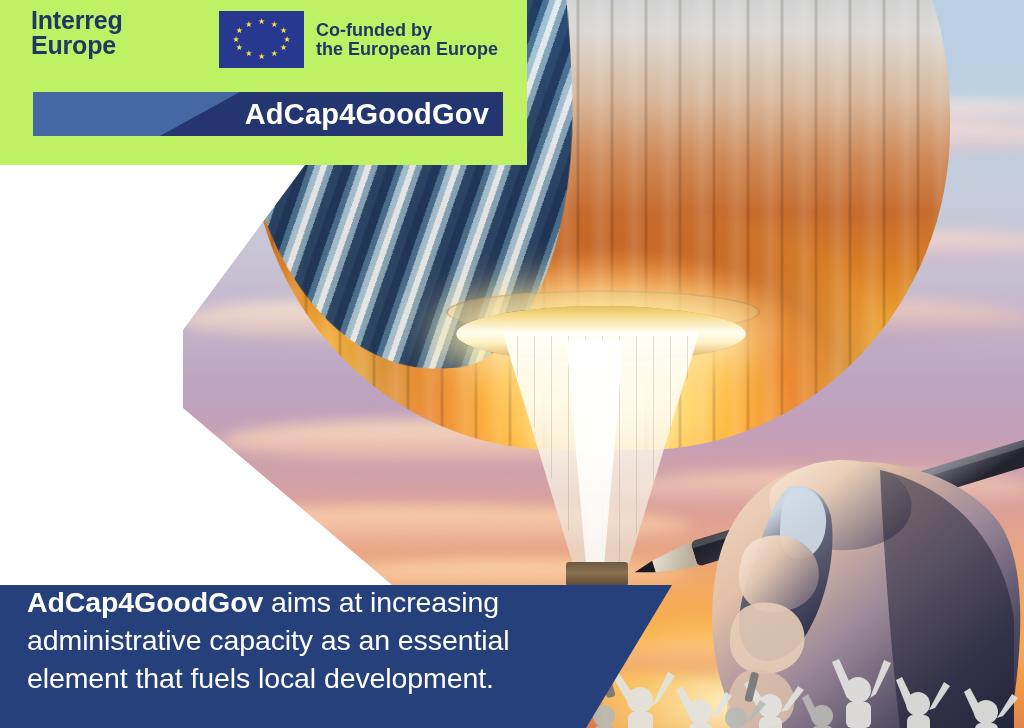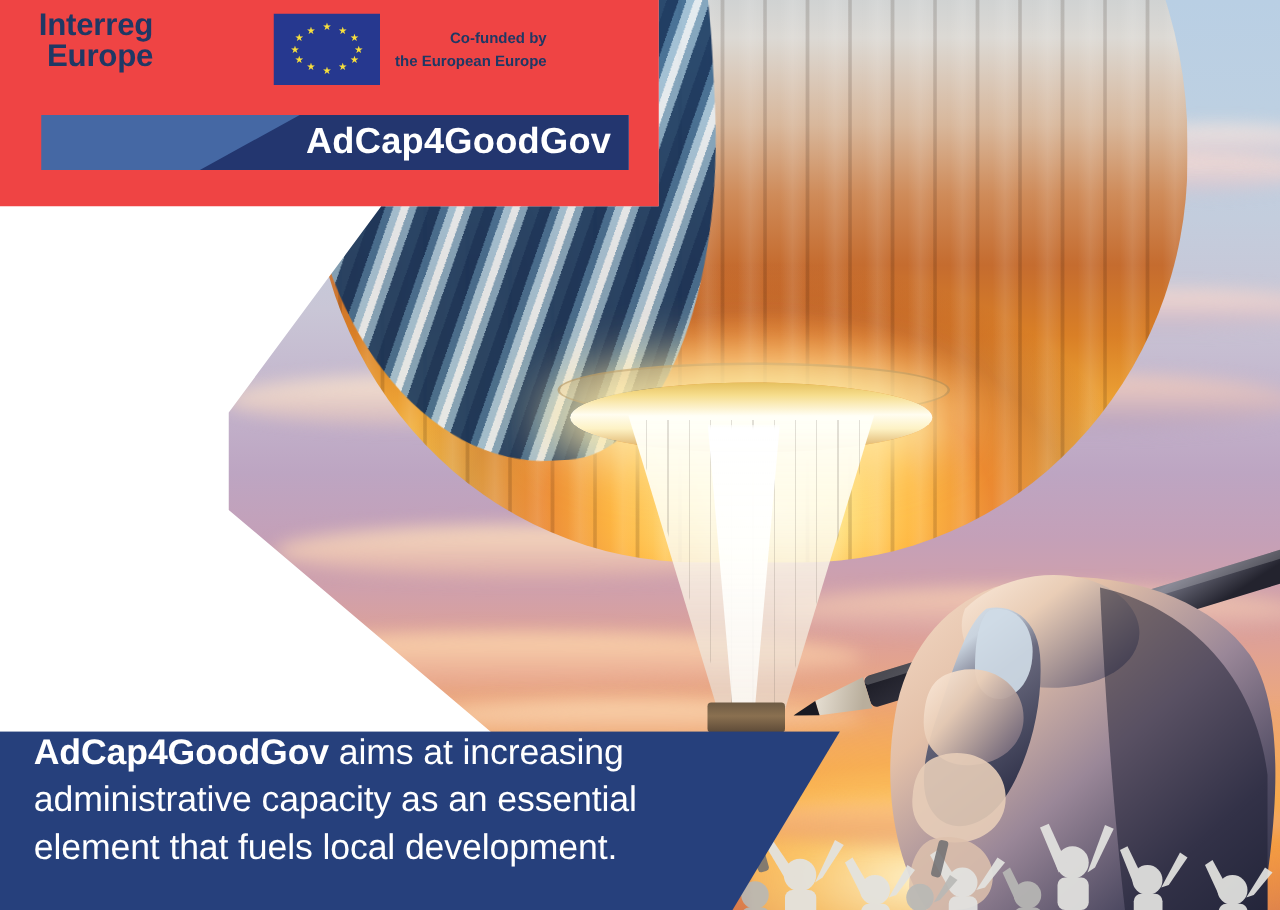--- a/index.html
+++ b/index.html
@@ -251,22 +251,21 @@
       398px 590px,
       0 590px
     );
   }
 
   
   .header-card {
     position: absolute;
     left: 0; top: 0;
     width: 527px; height: 165px;
-    background: #ef4444;
-    text-align: right;
+    background: #bef264;
   }
   .interreg-logo {
     position: absolute;
     left: 31px; top: 8px;
     color: #1f3864;
     font-weight: 800;
     font-size: 25px;
     line-height: 25px;
     letter-spacing: -0.2px;
   }
@@ -287,21 +286,21 @@
   }
   .eu-star {
     position: absolute;
     color: #f9e03c;
     font-size: 8px;
     line-height: 8px;
     transform: translate(-50%, -50%);
   }
   .eu-text {
     color: #1f3864;
-    font-size: 12px;
+    font-size: 18px;
     font-weight: 700;
     line-height: 19px;
     white-space: nowrap;
   }
 
   
   .title-banner {
     position: absolute;
     left: 33px; top: 92px;
     width: 470px; height: 44px;

